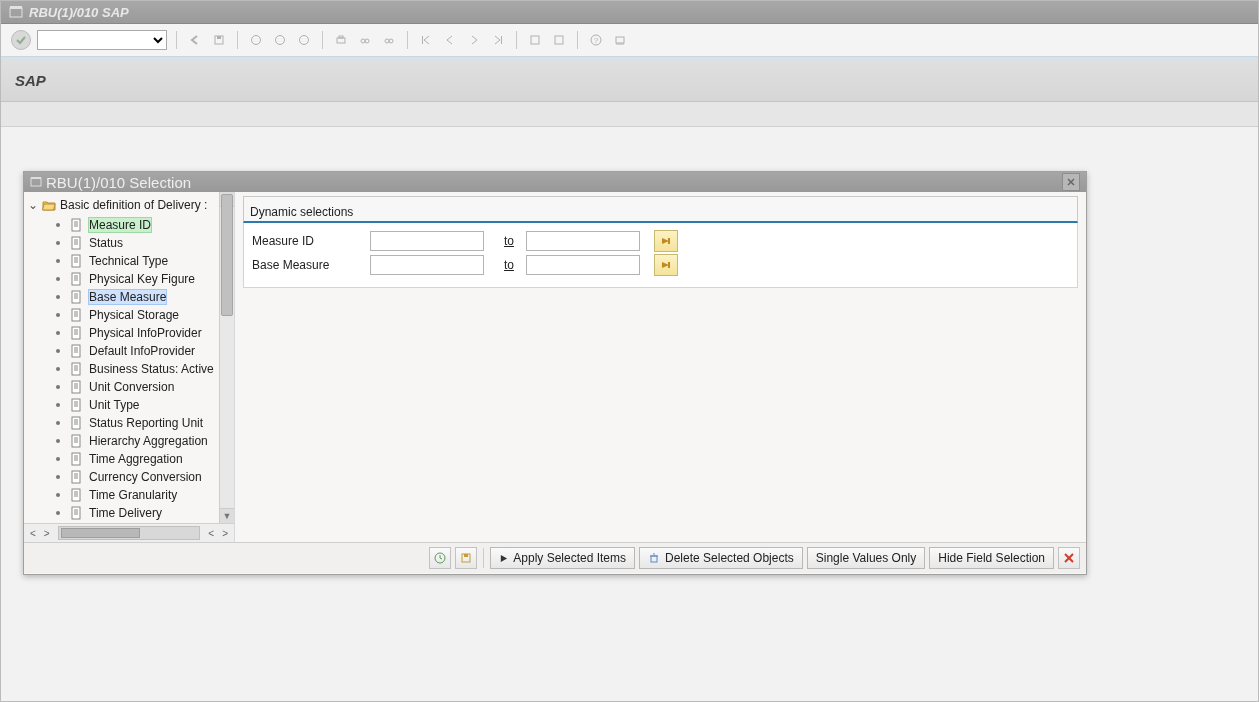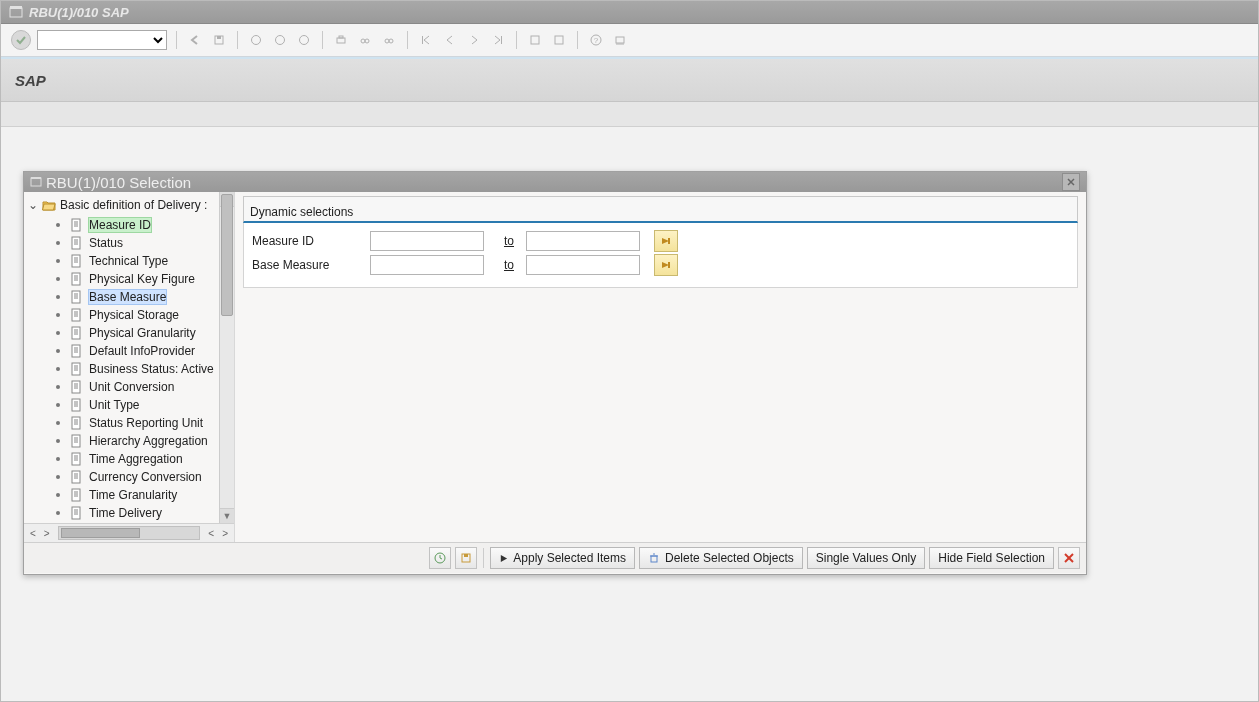--- a/index.html
+++ b/index.html
@@ -297,21 +297,21 @@
               <div class="tree-item">
                 <span class="dot"></span>
                 <span class="doc-ico">
                   <svg viewBox="0 0 13 14" width="13" height="14">
                     <rect x="2" y="1" width="8" height="12" fill="#fff" stroke="#888"></rect>
                     <line x1="4" y1="4" x2="8" y2="4" stroke="#888"></line>
                     <line x1="4" y1="6" x2="8" y2="6" stroke="#888"></line>
                     <line x1="4" y1="8" x2="8" y2="8" stroke="#888"></line>
                   </svg>
                 </span>
-                <span class="txt">Physical Granularity</span>
+                <span class="txt">Physical InfoProvider</span>
               </div>
               <div class="tree-item">
                 <span class="dot"></span>
                 <span class="doc-ico">
                   <svg viewBox="0 0 13 14" width="13" height="14">
                     <rect x="2" y="1" width="8" height="12" fill="#fff" stroke="#888"></rect>
                     <line x1="4" y1="4" x2="8" y2="4" stroke="#888"></line>
                     <line x1="4" y1="6" x2="8" y2="6" stroke="#888"></line>
                     <line x1="4" y1="8" x2="8" y2="8" stroke="#888"></line>
                   </svg>

